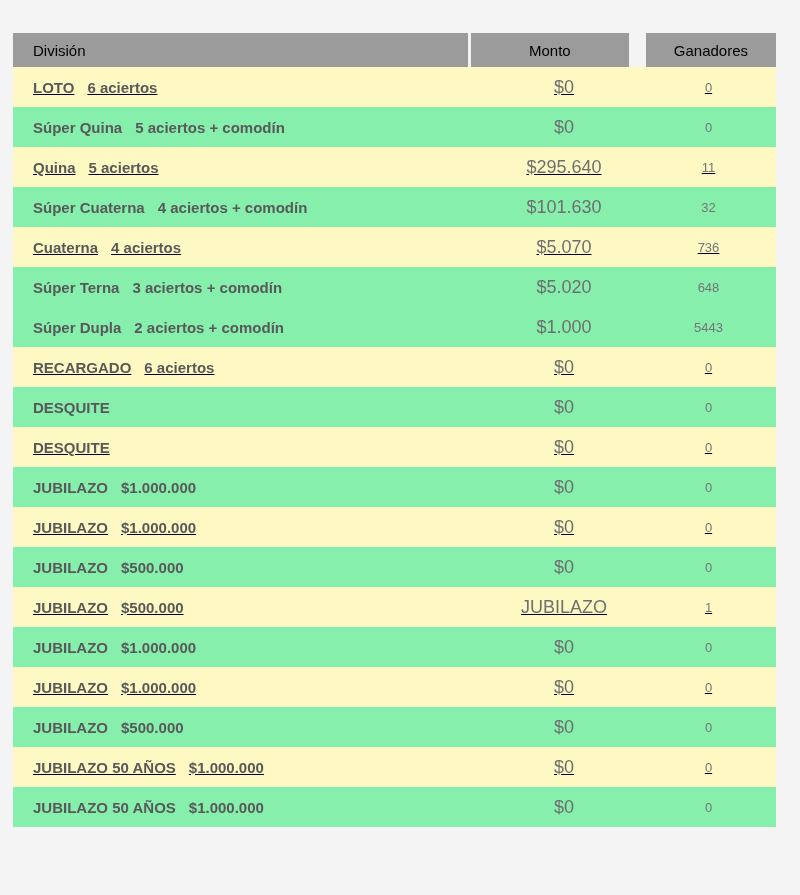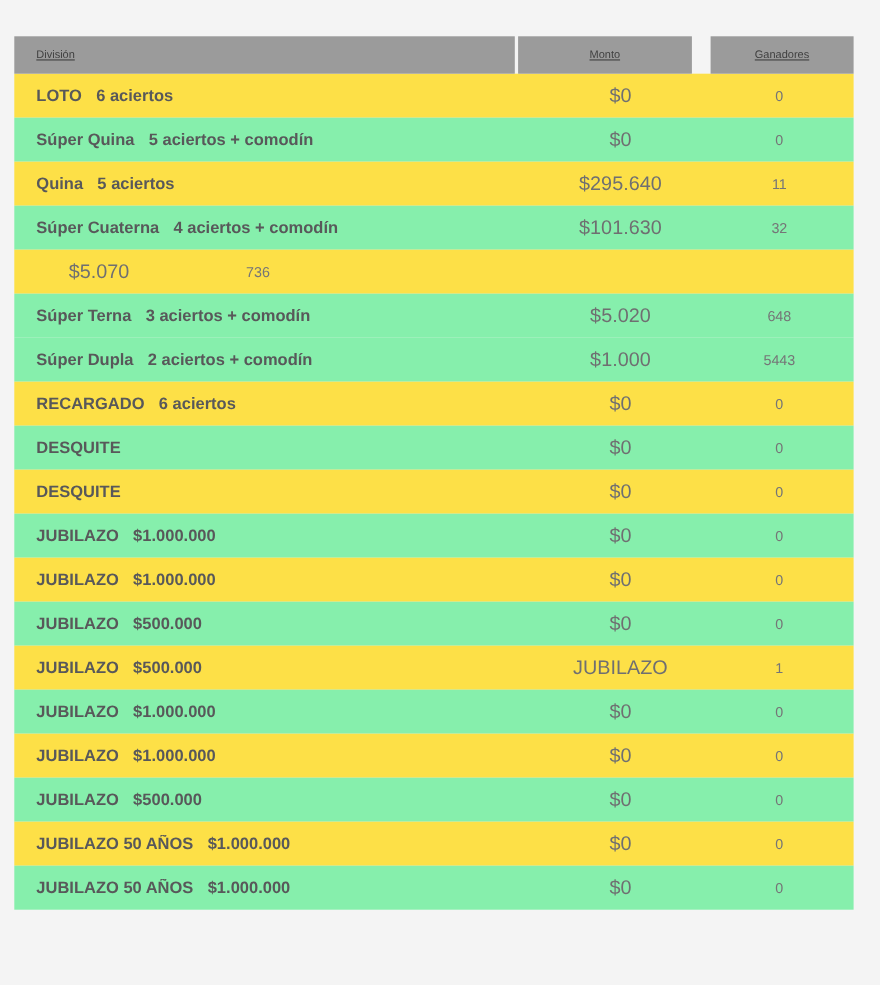--- a/index.html
+++ b/index.html
@@ -18,27 +18,26 @@
     width: 763px;
   }
   
   .thead {
     display: flex;
     height: 34px;
     background: transparent;
   }
   .th {
     background: #9b9b9b;
-    color: #404040;
-    font-size: 10px;
+    color: #000000;
+    font-size: 15px;
     font-weight: 400;
     display: flex;
     align-items: center;
     box-sizing: border-box;
-    text-decoration: underline;
   }
   .th-division {
     width: 471px;
     padding-left: 20px;
     justify-content: flex-start;
   }
   .th-monto {
     width: 164px;
     margin-left: 3px;
     justify-content: center;
@@ -47,21 +46,21 @@
     width: 135px;
     margin-left: 17px;
     justify-content: center;
   }
   
   .row {
     display: flex;
     height: 40px;
     align-items: center;
   }
-  .row.odd  { background: #fde047; }
+  .row.odd  { background: #fef9c3; text-decoration: underline; }
   .row.even { background: #86efac; }
   .cell { box-sizing: border-box; }
   .cell.division {
     width: 474px;
     padding-left: 20px;
     font-size: 15px;
     font-weight: 700;
     color: #58585a;
     white-space: nowrap;
     overflow: hidden;
@@ -108,20 +107,21 @@
         <div class="cell division"><span class="dname">Quina</span><span class="ddetail">5 aciertos</span></div>
         <div class="cell monto">$295.640</div>
         <div class="cell ganadores">11</div>
       </div>
       <div class="row even">
         <div class="cell division"><span class="dname">Súper Cuaterna</span><span class="ddetail">4 aciertos + comodín</span></div>
         <div class="cell monto">$101.630</div>
         <div class="cell ganadores">32</div>
       </div>
       <div class="row odd">
+        <div class="cell division"><span class="dname">Cuaterna</span><span class="ddetail">4 aciertos</span></div>
         <div class="cell monto">$5.070</div>
         <div class="cell ganadores">736</div>
       </div>
       <div class="row even">
         <div class="cell division"><span class="dname">Súper Terna</span><span class="ddetail">3 aciertos + comodín</span></div>
         <div class="cell monto">$5.020</div>
         <div class="cell ganadores">648</div>
       </div>
       <div class="row even">
         <div class="cell division"><span class="dname">Súper Dupla</span><span class="ddetail">2 aciertos + comodín</span></div>

